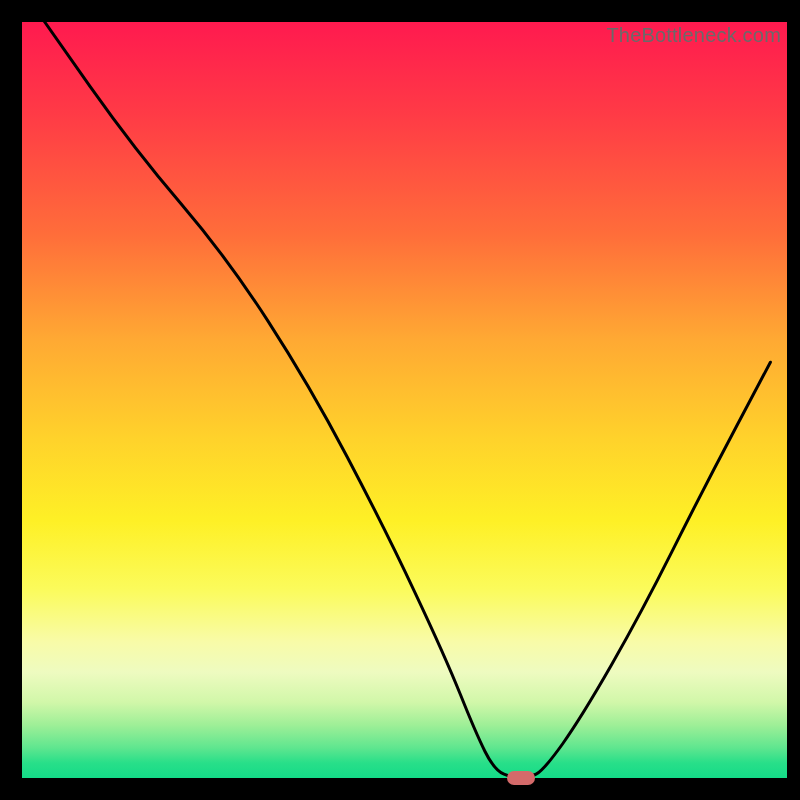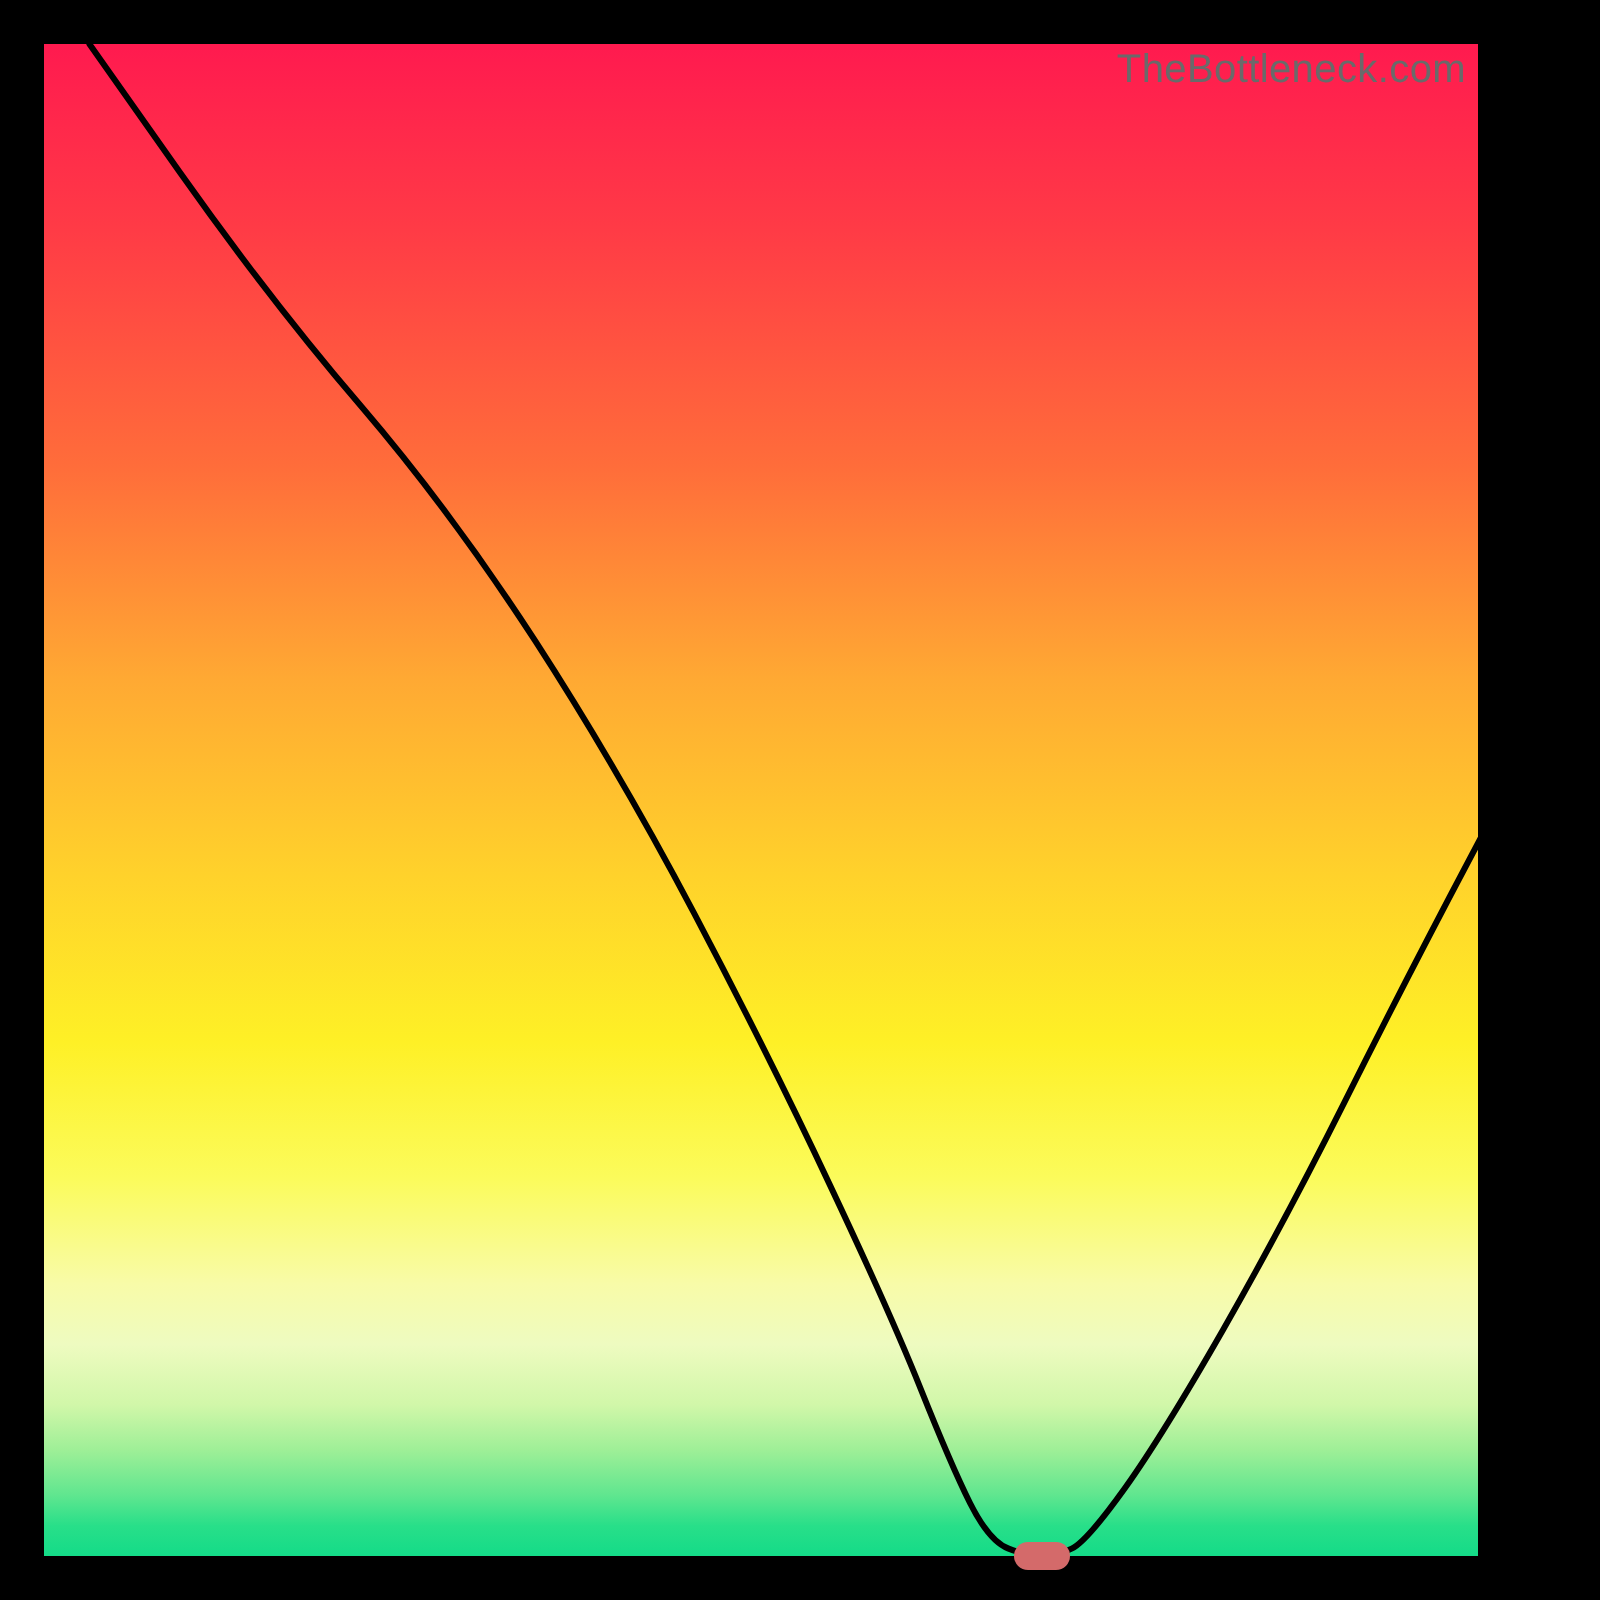--- a/index.html
+++ b/index.html
@@ -33,20 +33,21 @@
       #fef026 66%,
       #fbfb5b 75%,
       #f8fba8 82%,
       #eefbc0 86%,
       #d1f7a9 90%,
       #9eef97 93%,
       #5fe68f 96%,
       #28df89 98%,
       #14db88 100%
     );
+    padding-left: 48px;
   }
   .watermark {
     position: absolute;
     top: 2px;
     right: 6px;
     color: #6a6a6a;
     font-size: 20px;
     font-weight: 500;
     letter-spacing: 0.2px;
     user-select: none;

